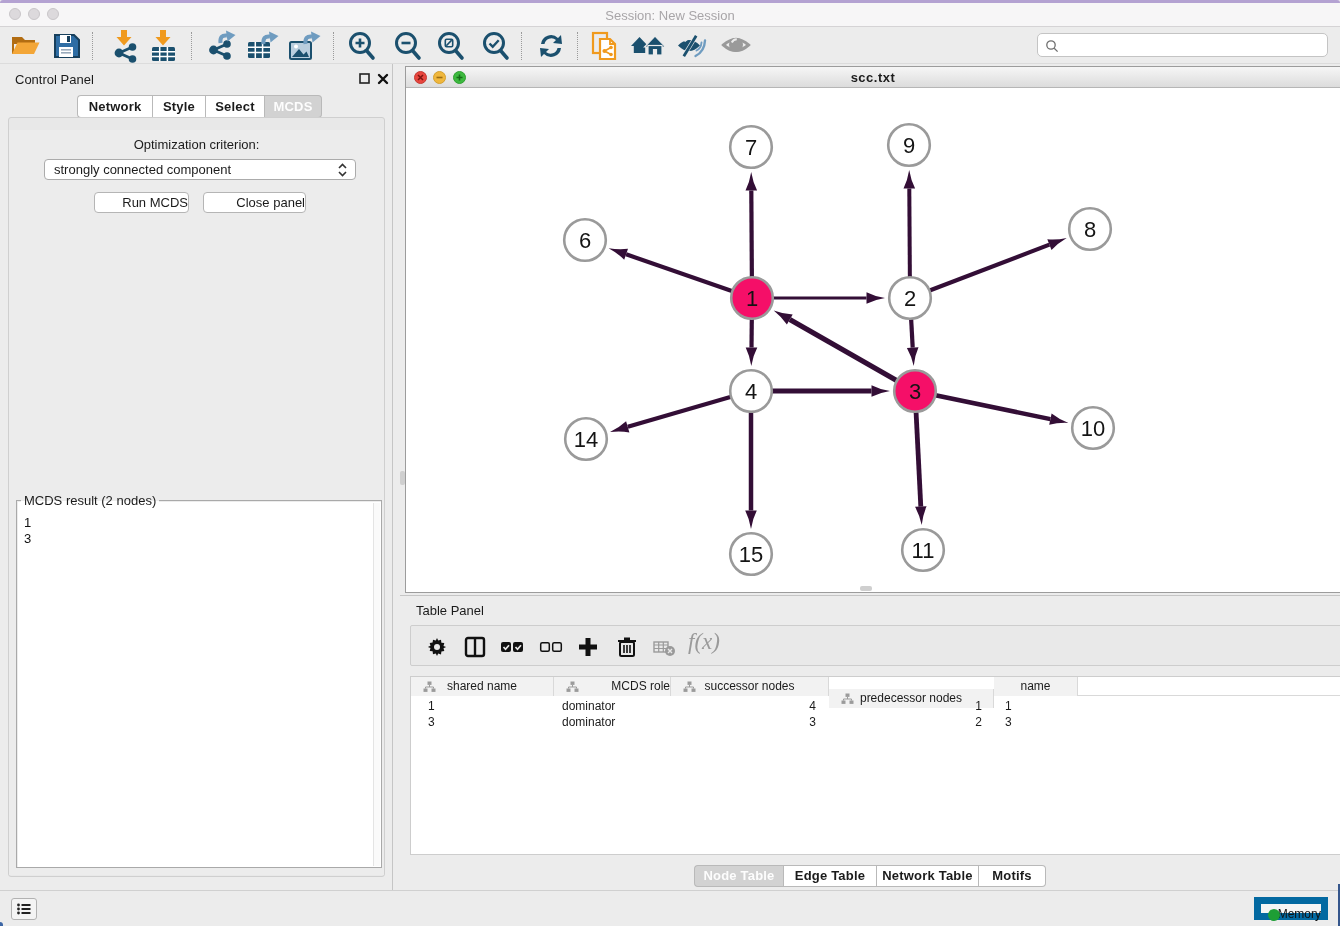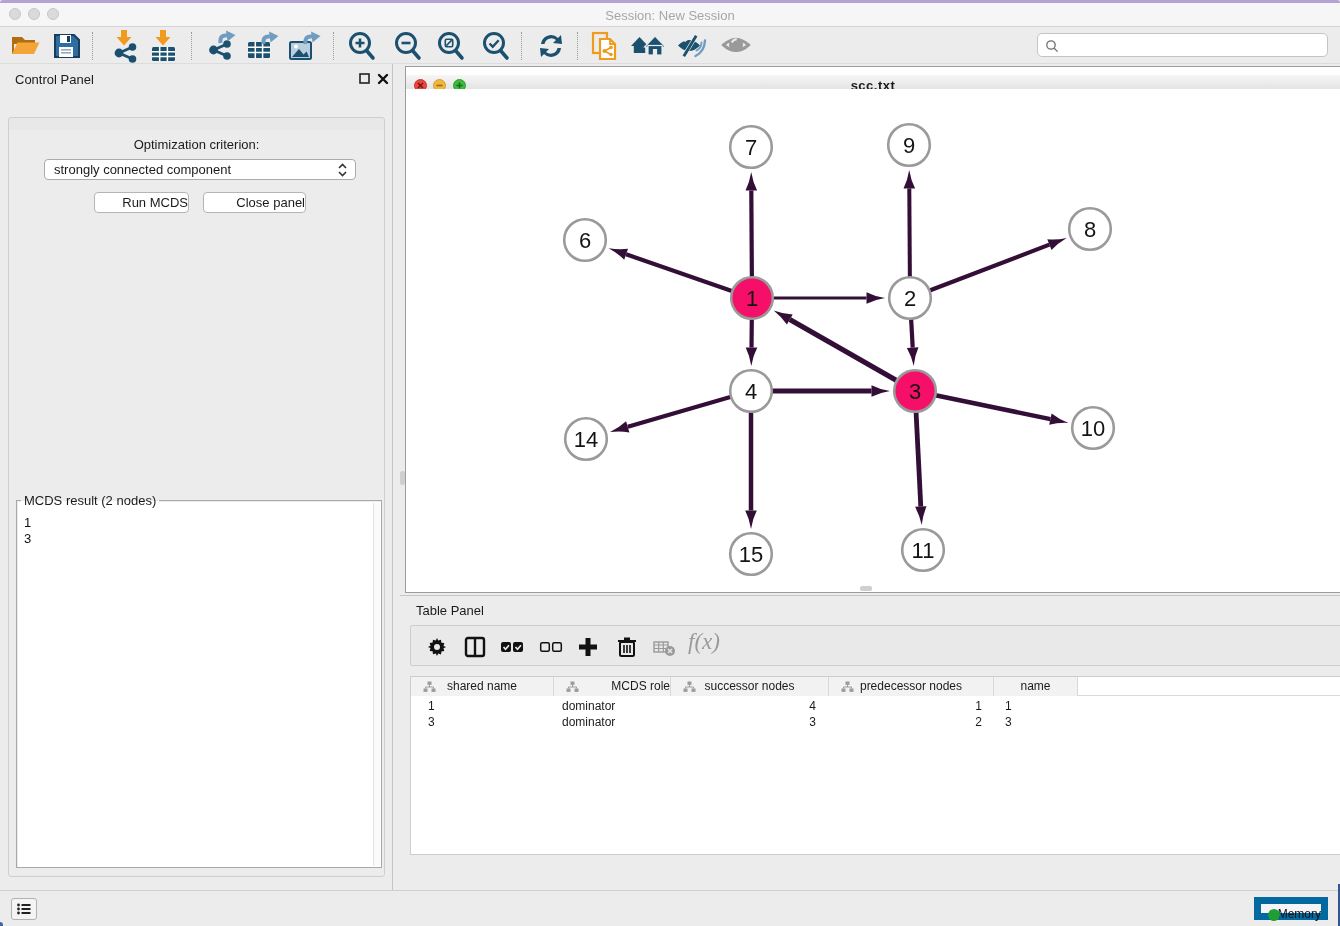--- a/index.html
+++ b/index.html
@@ -141,20 +141,26 @@
 
 <div class="abs" style="left:0;top:64px;width:393px;height:827px;background:#ececec;border-right:1px solid #c5c5c5">
   <div class="abs" style="left:15px;top:8px;font-size:13px;color:#1b1b1b">Control Panel</div>
   <svg class="abs" style="left:359px;top:9px" width="11" height="11">
       <rect x="1" y="1" width="9" height="9" fill="none" stroke="#222" stroke-width="1.6"></rect>
     </svg>
   <svg class="abs" style="left:377px;top:9px" width="12" height="12" viewBox="0 0 12 12">
       <path d="M2 2 L10 10 M10 2 L2 10" stroke="#111" stroke-width="2.4" stroke-linecap="round"></path>
     </svg>
 
+  <div class="abs" style="left:77px;top:31px;height:23px;display:flex;font-size:13px;font-weight:bold;letter-spacing:0.2px">
+    <div style="width:75px;background:#fff;border:1px solid #b9b9b9;border-right:none;border-radius:4px 0 0 4px;text-align:center;line-height:21px;color:#1b1b1b">Network</div>
+    <div style="width:53px;background:#fff;border:1px solid #b9b9b9;border-right:none;text-align:center;line-height:21px;color:#1b1b1b">Style</div>
+    <div style="width:60px;background:#fff;border:1px solid #b9b9b9;text-align:center;line-height:21px;color:#1b1b1b">Select</div>
+    <div style="width:57px;background:#d2d2d2;border:1px solid #b9b9b9;border-left:none;border-radius:0 4px 4px 0;text-align:center;line-height:21px;color:#fdfdfd">MCDS</div>
+  </div>
 
   <div class="abs" style="left:8px;top:53px;width:377px;height:760px;background:#e8e8e8;border:1px solid #cfcfcf;border-radius:3px"></div>
   <div class="abs" style="left:9px;top:66px;width:375px;height:745px;background:#ececec"></div>
   <div class="abs" style="left:0;top:73px;width:393px;text-align:center;font-size:13px;color:#1b1b1b">Optimization criterion:</div>
 
   <div class="abs" style="left:44px;top:95px;width:312px;height:21px;background:#fff;border:1px solid #ababab;border-radius:4px;font-size:13px;color:#1b1b1b;line-height:19px;padding-left:9px">strongly connected component
     <svg style="position:absolute;right:7px;top:3px" width="11" height="14" viewBox="0 0 11 14">
         <path d="M2 5 L5.5 1.5 L9 5" fill="none" stroke="#333" stroke-width="1.6"></path>
         <path d="M2 9 L5.5 12.5 L9 9" fill="none" stroke="#333" stroke-width="1.6"></path>
       </svg>
@@ -164,21 +170,21 @@
   <div class="abs" style="left:203px;top:128px;width:103px;height:21px;background:#fff;border:1px solid #b5b5b5;border-radius:4px;text-align:right;font-size:13px;line-height:19px;color:#1b1b1b">Close panel</div>
 
   <div class="abs" style="left:16px;top:436px;width:366px;height:368px;border:1px solid #a9a9a9">
     <div class="abs" style="left:4px;top:-8px;background:linear-gradient(#ececec 50%,#ffffff 50%);padding:0 3px;font-size:13px;color:#1b1b1b;z-index:3">MCDS result (2 nodes)</div>
     <div class="abs" style="left:1px;top:1px;width:363px;height:365px;background:#fff;font-size:13px;color:#111;padding:13px 0 0 6px;line-height:16px">1<br>3</div>
     <div class="abs" style="left:356px;top:2px;width:7px;height:363px;background:#fafafa;border-left:1px solid #e4e4e4"></div>
   </div>
 </div>
 
 <div class="abs" style="left:405px;top:66px;width:935px;height:526px;border:1px solid #9c9c9c;border-right:none;border-bottom:none;background:#fff">
-  <div class="abs" style="left:0;top:8px;width:934px;height:21px;background:linear-gradient(#f6f6f6,#dcdcdc);border-bottom:1px solid #b6b6b6">
+  <div class="abs" style="left:0;top:0;width:934px;height:21px;background:linear-gradient(#f6f6f6,#dcdcdc);border-bottom:1px solid #b6b6b6">
     <div class="abs" style="left:8px;top:4px;width:13px;height:13px;border-radius:50%;background:#e8463e;border:1px solid #c33a33">
         <svg width="11" height="11" viewBox="0 0 11 11" style="position:absolute;left:0;top:0">
           <path d="M3 3 L8 8 M8 3 L3 8" stroke="#7e1410" stroke-width="1.5"></path>
         </svg>
       </div>
     <div class="abs" style="left:27px;top:4px;width:13px;height:13px;border-radius:50%;background:#f0b73c;border:1px solid #d3a02f">
         <svg width="11" height="11" viewBox="0 0 11 11" style="position:absolute;left:0;top:0">
           <path d="M2.5 5.5 L8.5 5.5" stroke="#9a6c12" stroke-width="1.6"></path>
         </svg>
       </div>
@@ -317,21 +323,21 @@
           <span style="position:absolute;left:12px;top:0">
             <svg width="13" height="12" viewBox="0 0 13 12" style="position:absolute;top:4px">
               <rect x="4.5" y="0.5" width="4" height="3.4" fill="#9b9b9b"></rect>
               <rect x="0.5" y="7.5" width="4" height="3.4" fill="#9b9b9b"></rect>
               <rect x="8.5" y="7.5" width="4" height="3.4" fill="#9b9b9b"></rect>
               <path d="M6.5 4 v2 M2.5 7.5 v-1.5 h8 v1.5" stroke="#9b9b9b" fill="none"></path>
             </svg>
           </span>
           <div style="text-align:center;line-height:18px">successor nodes</div>
         </div>
-        <div style="position:absolute;left:418px;top:0;width:165px;height:19px;border-right:1px solid #d9d9d9;background:#f2f2f2">
+        <div style="position:absolute;left:418px;top:12px;width:165px;height:19px;border-right:1px solid #d9d9d9;background:#f2f2f2">
           <span style="position:absolute;left:12px;top:0">
             <svg width="13" height="12" viewBox="0 0 13 12" style="position:absolute;top:4px">
               <rect x="4.5" y="0.5" width="4" height="3.4" fill="#9b9b9b"></rect>
               <rect x="0.5" y="7.5" width="4" height="3.4" fill="#9b9b9b"></rect>
               <rect x="8.5" y="7.5" width="4" height="3.4" fill="#9b9b9b"></rect>
               <path d="M6.5 4 v2 M2.5 7.5 v-1.5 h8 v1.5" stroke="#9b9b9b" fill="none"></path>
             </svg>
           </span>
           <div style="text-align:center;line-height:18px">predecessor nodes</div>
         </div>
@@ -350,20 +356,26 @@
         <div style="position:absolute;left:0;top:18px;width:1321px;height:16px;line-height:16px">
           <span style="position:absolute;left:17px">3</span>
           <span style="position:absolute;left:151px">dominator</span>
           <span style="position:absolute;left:260px;width:145px;text-align:right;display:inline-block">3</span>
           <span style="position:absolute;left:418px;width:153px;text-align:right;display:inline-block">2</span>
           <span style="position:absolute;left:594px">3</span>
         </div>
       </div>
   </div>
 
+  <div class="abs" style="left:294px;top:269px;height:22px;display:flex;font-size:13px;font-weight:bold;letter-spacing:0.2px">
+    <div style="width:89px;background:#d2d2d2;border:1px solid #b9b9b9;border-right:none;border-radius:4px 0 0 4px;text-align:center;line-height:20px;color:#fdfdfd">Node Table</div>
+    <div style="width:93px;background:#fff;border:1px solid #b9b9b9;border-right:none;text-align:center;line-height:20px;color:#1b1b1b">Edge Table</div>
+    <div style="width:103px;background:#fff;border:1px solid #b9b9b9;text-align:center;line-height:20px;color:#1b1b1b">Network Table</div>
+    <div style="width:67px;background:#fff;border:1px solid #b9b9b9;border-left:none;border-radius:0 4px 4px 0;text-align:center;line-height:20px;color:#1b1b1b">Motifs</div>
+  </div>
 </div>
 
 <div class="abs" style="left:0;top:890px;width:1340px;height:36px;background:#ececec;border-top:1px solid #d0d0d0">
   <div class="abs" style="left:11px;top:7px;width:26px;height:22px;background:#f4f4f4;border:1px solid #b2b2b2;border-radius:3px">
     <svg width="14" height="12" viewBox="0 0 14 12" style="position:absolute;left:5px;top:4px">
         <circle cx="1.5" cy="2" r="1.4" fill="#222"></circle>
         <circle cx="1.5" cy="6" r="1.4" fill="#222"></circle>
         <circle cx="1.5" cy="10" r="1.4" fill="#222"></circle>
         <rect x="4.5" y="1" width="9" height="2" fill="#222"></rect>
         <rect x="4.5" y="5" width="9" height="2" fill="#222"></rect>

